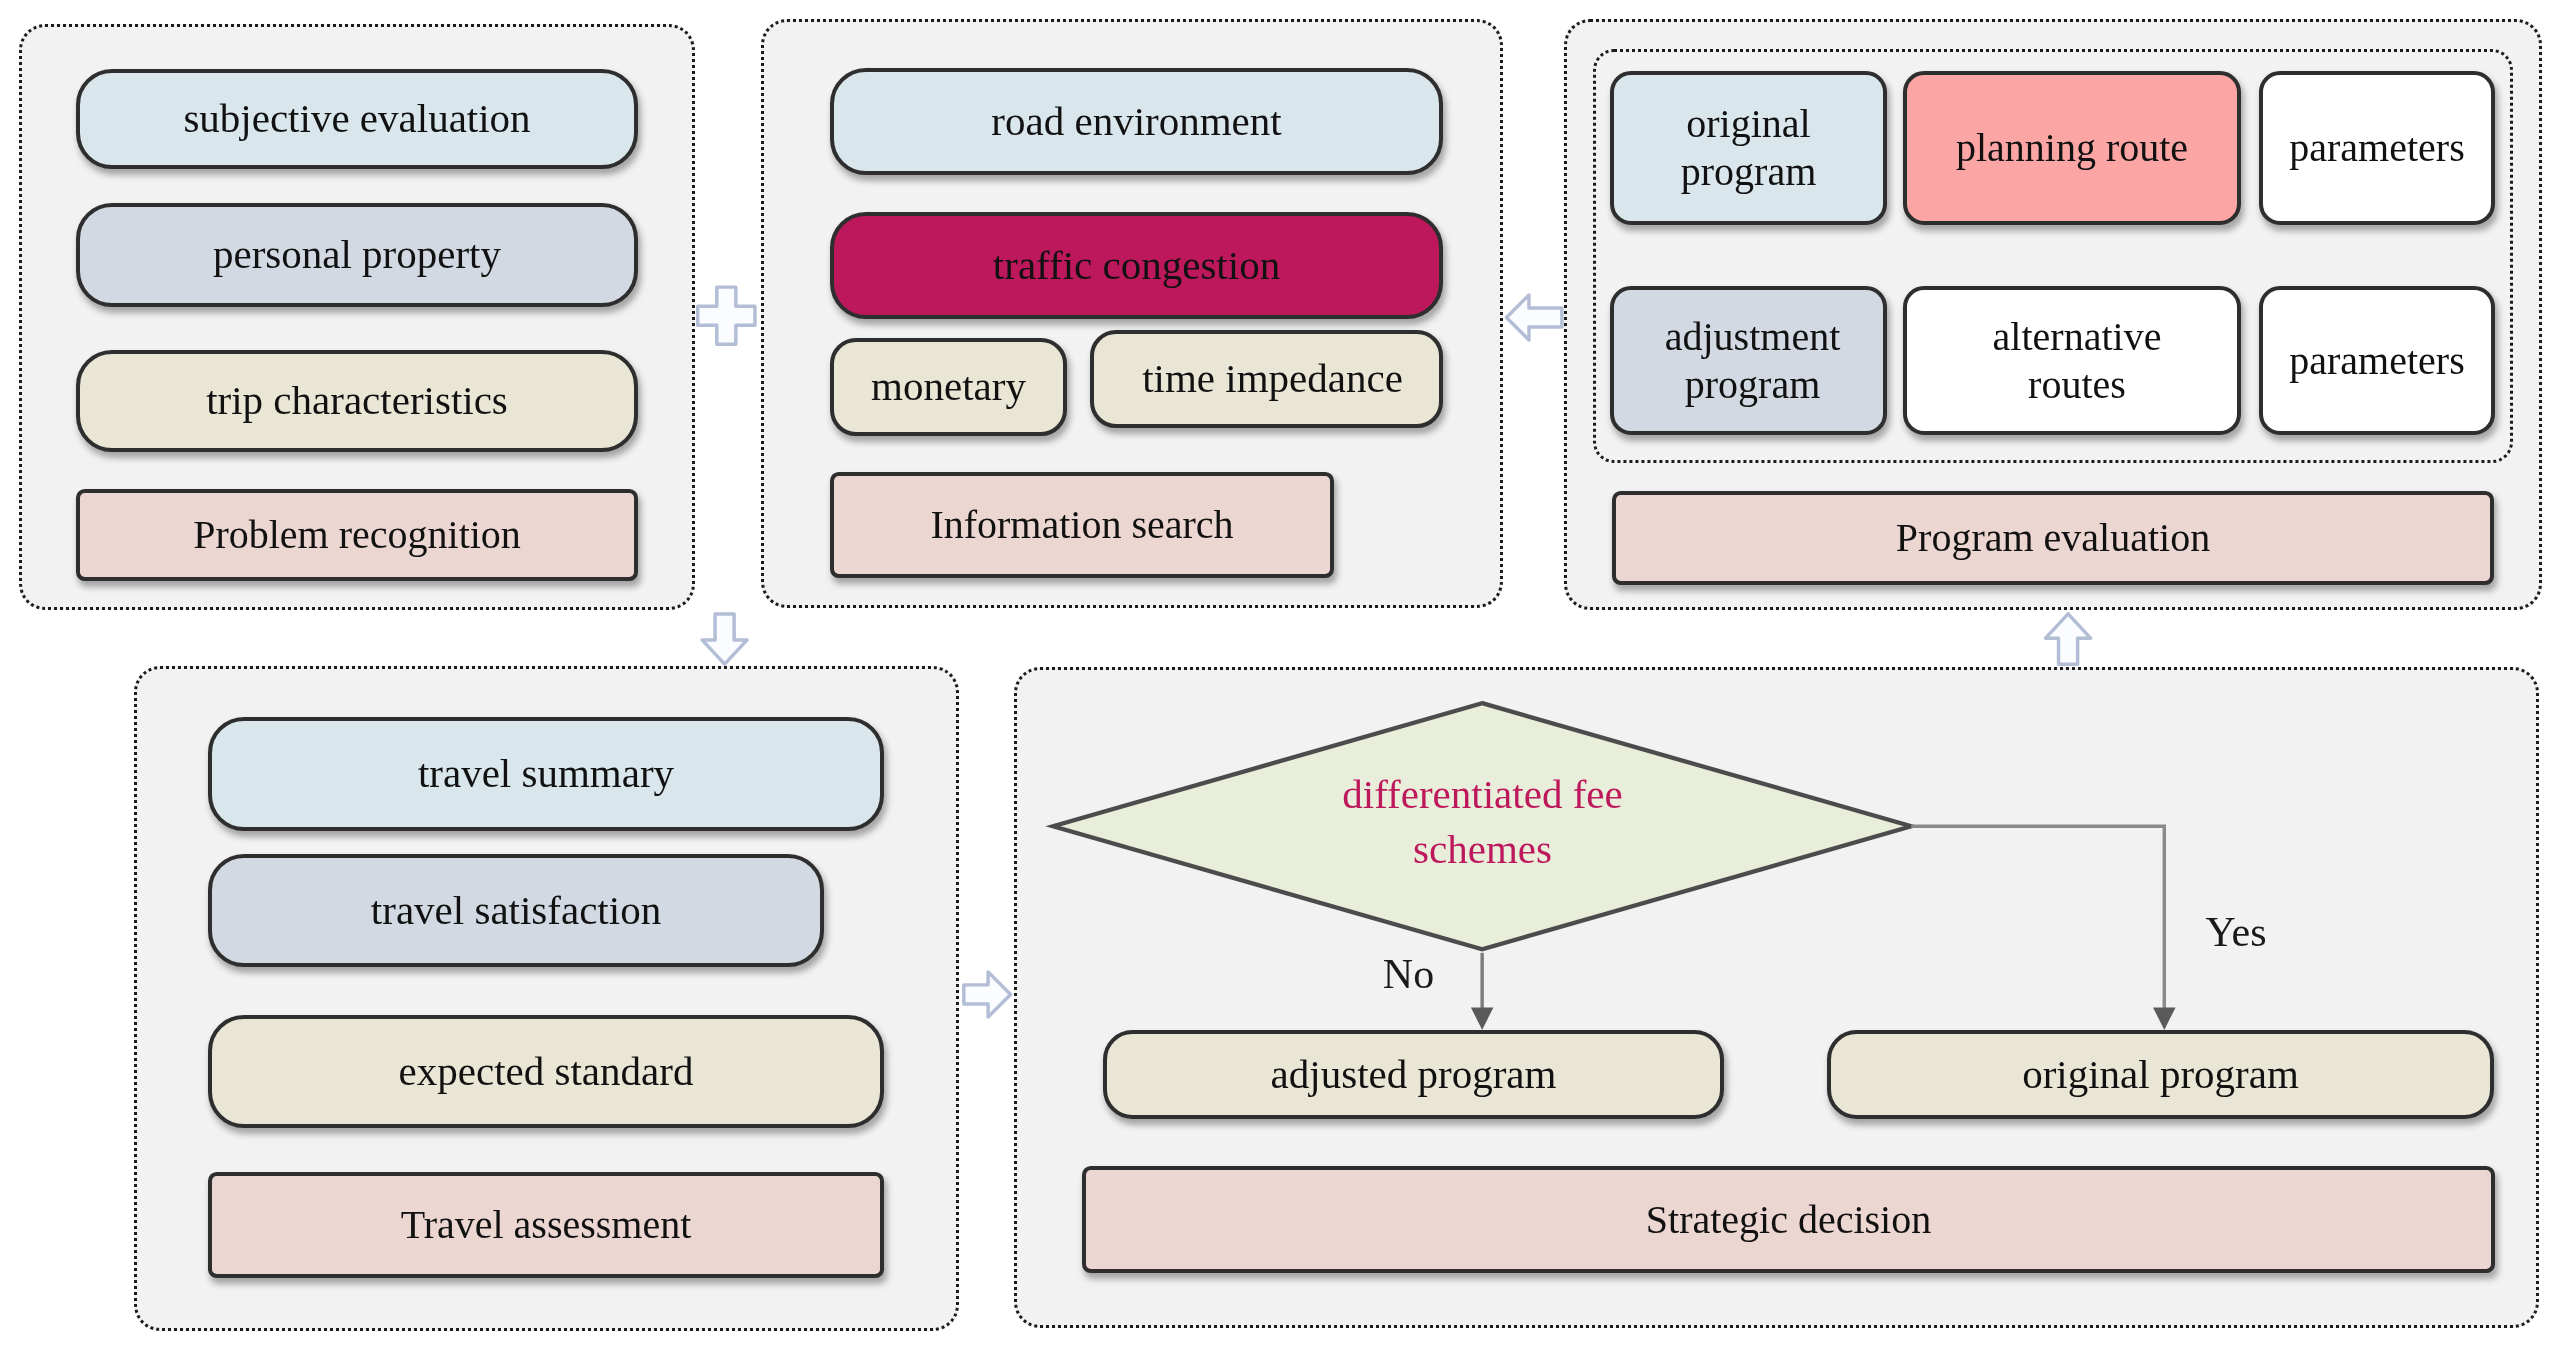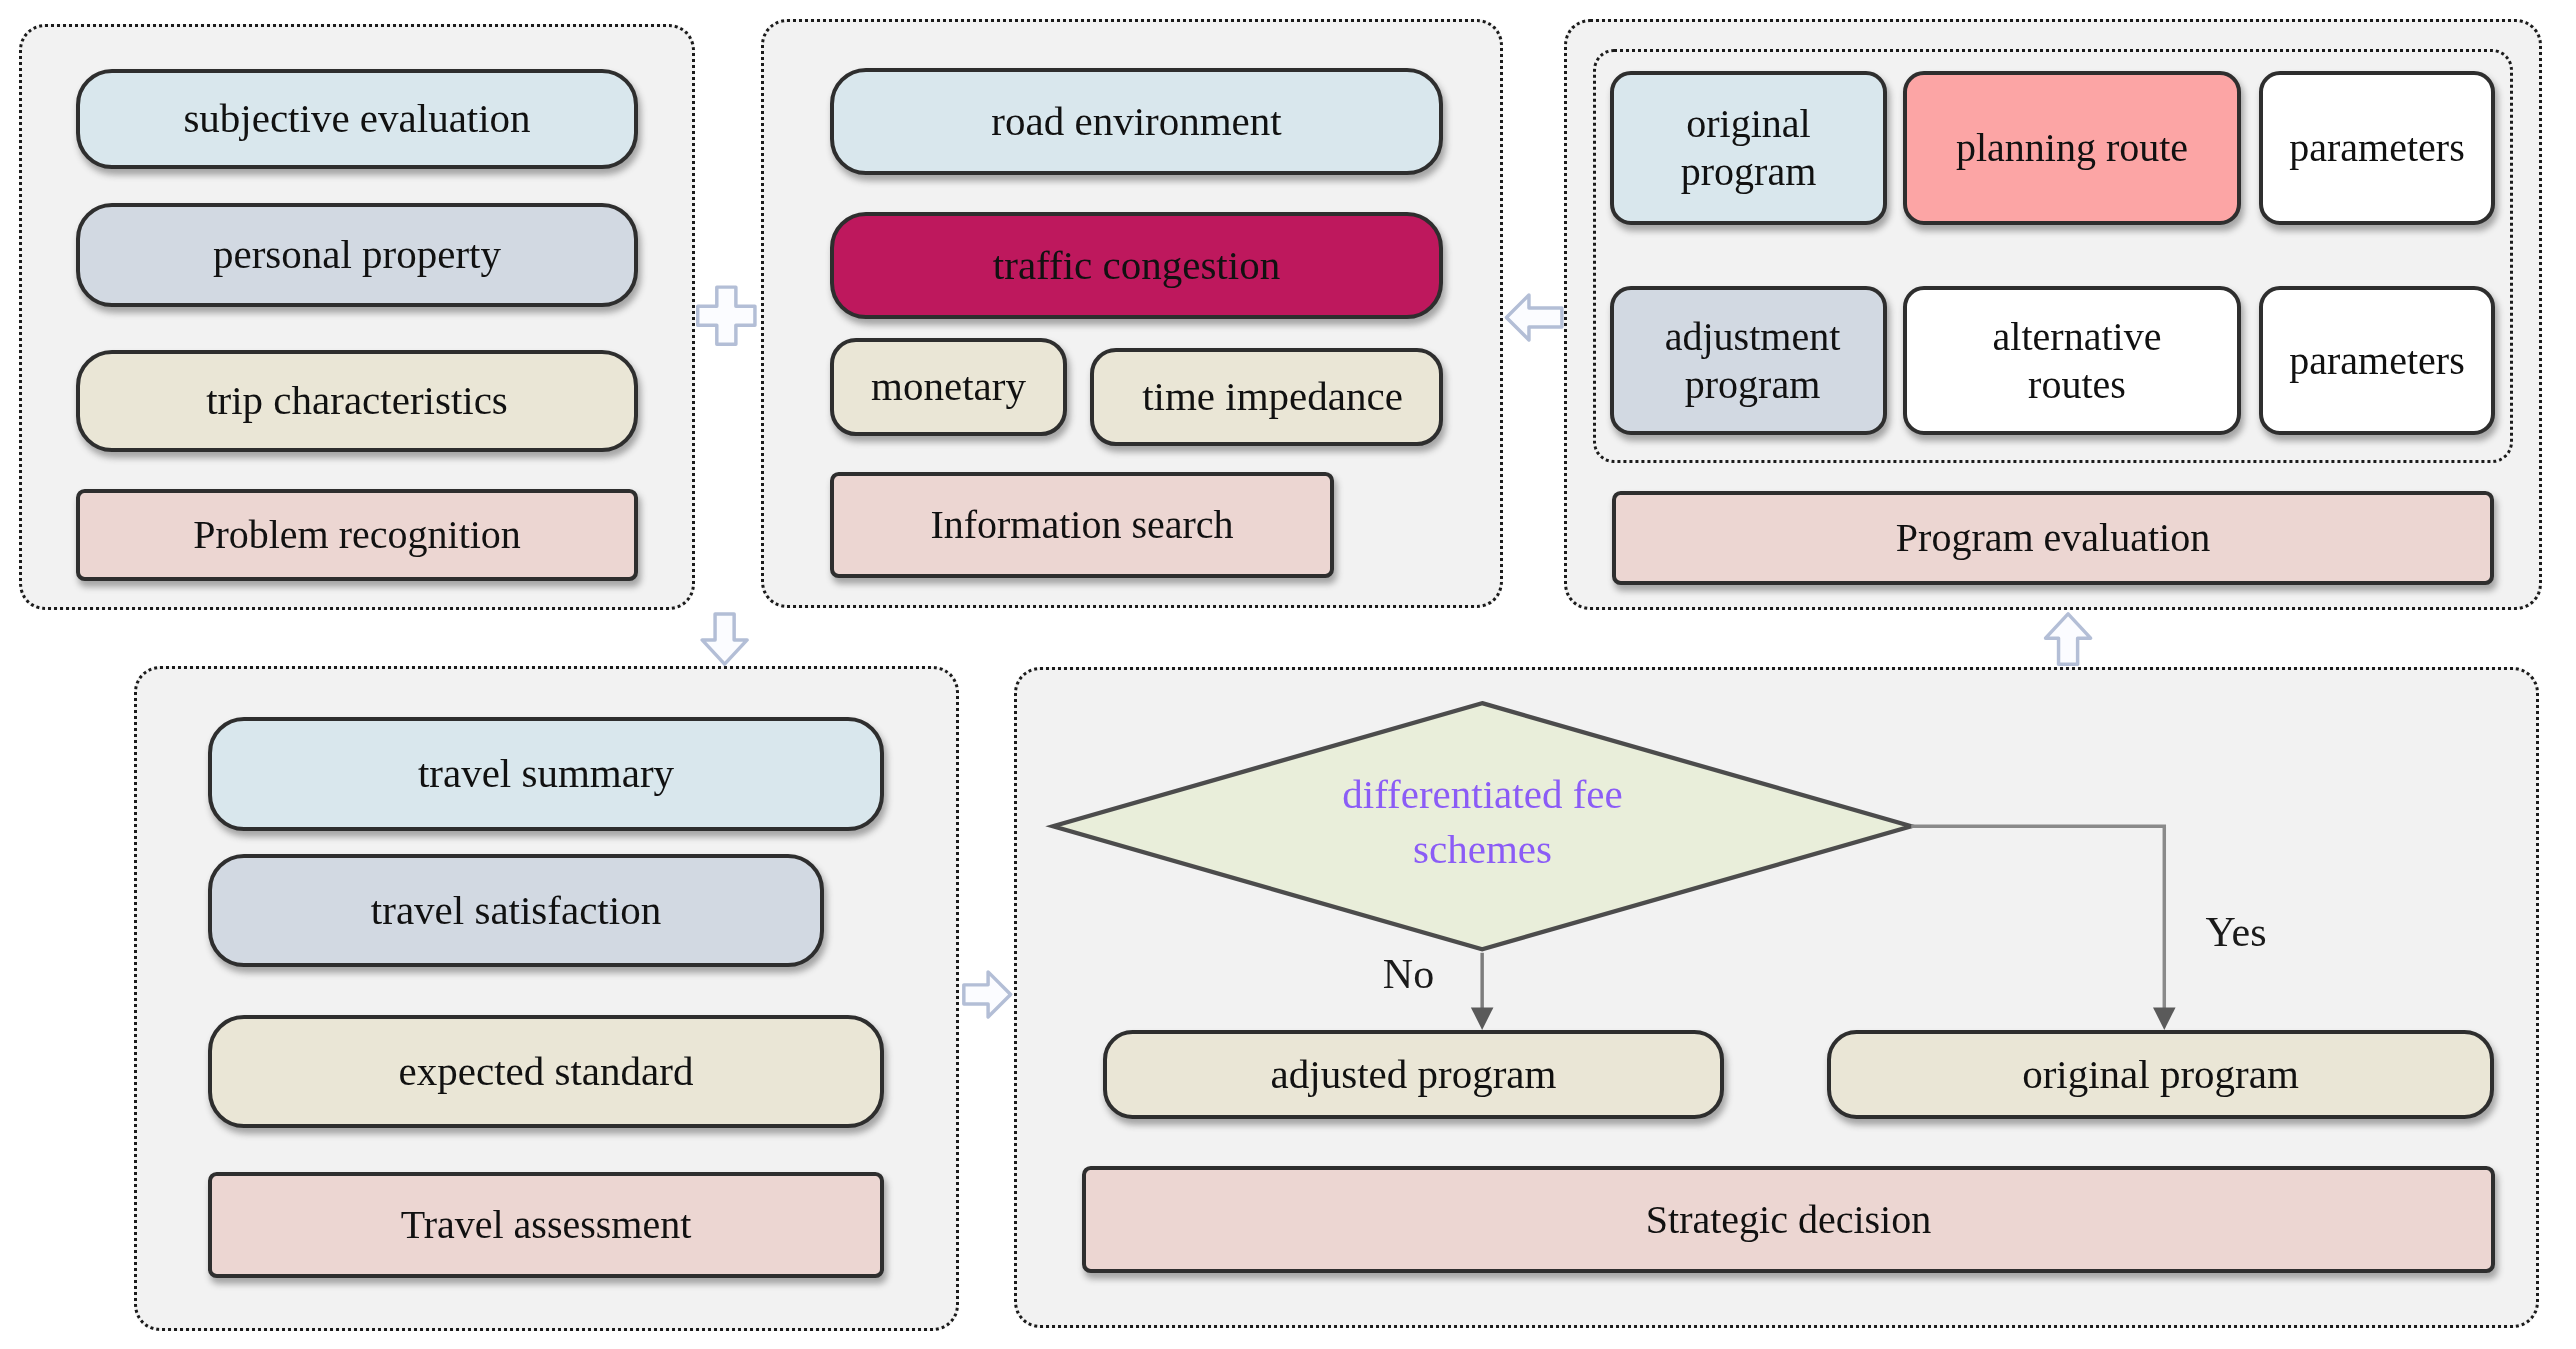--- a/index.html
+++ b/index.html
@@ -46,21 +46,21 @@
   .pill-md{border-radius:29.5px;}
   .card{border-radius:21px;font-size:40px;}
   .pad{padding:0 24px;}
   .title{font-weight:normal;font-size:40px;border-radius:8.7px;}
   .flow-label{
     position:absolute;z-index:5;
     font-size:42px;text-align:center;color:#1a1a1a;
   }
   .diamond-label{
     position:absolute;z-index:5;
-    font-size:41px;line-height:1.35;text-align:center;color:#8b5cf6;
+    font-size:41px;line-height:1.35;text-align:center;color:#be185d;
   }
 </style>
 </head>
 <body>
 
 <div id="canvas">
 
   <div class="panel" style="left:19px;top:24px;width:676px;height:586px;"></div>
   <div class="panel" style="left:761px;top:19px;width:742px;height:589px;"></div>
   <div class="panel" style="left:1564px;top:19px;width:978px;height:591px;"></div>
@@ -90,21 +90,21 @@
   </svg>
 
   <div class="box pill" style="left: 76px; top: 69px; width: 562px; height: 100px; background: rgb(217, 231, 237);">subjective evaluation</div>
   <div class="box pill" style="left: 76px; top: 203px; width: 562px; height: 104px; background: rgb(210, 217, 226);">personal property</div>
   <div class="box pill" style="left: 76px; top: 350px; width: 562px; height: 102px; background: rgb(234, 230, 214);">trip characteristics</div>
   <div class="box title" style="left: 76px; top: 489px; width: 562px; height: 92px; background: rgb(236, 214, 210);">Problem recognition</div>
 
   <div class="box pill" style="left: 830px; top: 68px; width: 613px; height: 107px; background: rgb(217, 231, 237);">road environment</div>
   <div class="box pill" style="left: 830px; top: 212px; width: 613px; height: 107px; background: #be185d;">traffic congestion</div>
   <div class="box pill-sm" style="left: 830px; top: 338px; width: 237px; height: 98px; background: rgb(234, 230, 214);">monetary</div>
-  <div class="box pill-sm" style="left: 1090px; top: 348px; width: 353px; height: 98px; background: rgb(234, 230, 214); padding-left: 12px;">time impedance</div>
+  <div class="box pill-sm" style="left: 1090px; top: 330px; width: 353px; height: 98px; background: rgb(234, 230, 214); padding-left: 12px;">time impedance</div>
   <div class="box title" style="left: 830px; top: 472px; width: 504px; height: 106px; background: rgb(236, 214, 210);">Information search</div>
 
   <div class="box card" style="left: 1610px; top: 71px; width: 277px; height: 154px; background: rgb(217, 231, 237);">original program</div>
   <div class="box card pad" style="left: 1903px; top: 71px; width: 338px; height: 154px; background: #fca5a5;">planning route</div>
   <div class="box card" style="left: 2259px; top: 71px; width: 236px; height: 154px; background: rgb(255, 255, 255);">parameters</div>
   <div class="box card" style="left: 1610px; top: 286px; width: 277px; height: 149px; background: rgb(210, 217, 226); padding-left: 8px;">adjustment program</div>
   <div class="box card pad" style="left: 1903px; top: 286px; width: 338px; height: 149px; background: rgb(255, 255, 255); padding-left: 34px;">alternative routes</div>
   <div class="box card" style="left: 2259px; top: 286px; width: 236px; height: 149px; background: rgb(255, 255, 255);">parameters</div>
   <div class="box title" style="left: 1612px; top: 491px; width: 882px; height: 94px; background: rgb(236, 214, 210);">Program evaluation</div>
 

